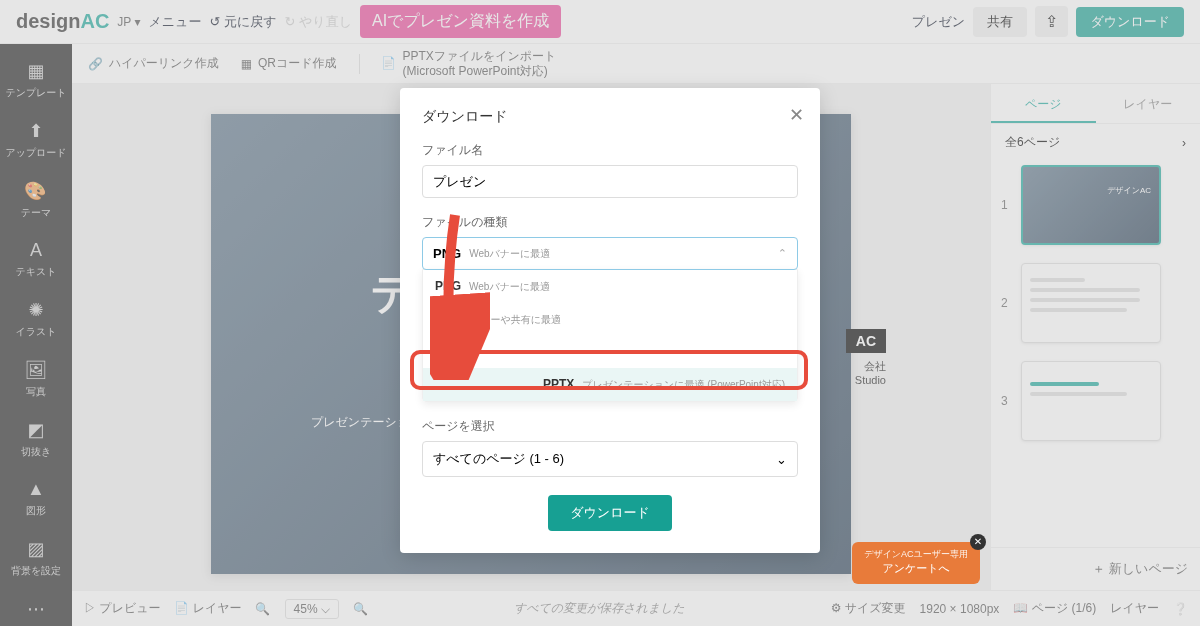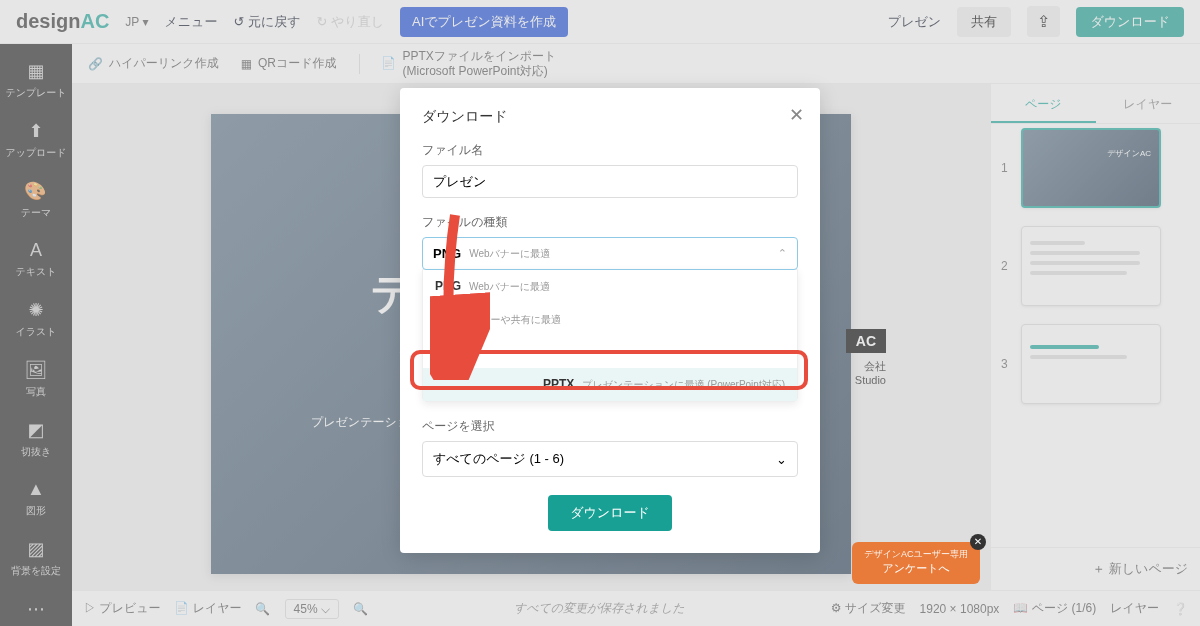--- a/index.html
+++ b/index.html
@@ -1,24 +1,24 @@
 <!DOCTYPE html>
 <html><head>
 <meta charset="utf-8">
 <style>
 * { margin: 0; padding: 0; box-sizing: border-box; font-family: -apple-system, "Hiragino Sans", sans-serif; }
 body { background: #f5f5f5; width: 1200px; height: 626px; overflow: hidden; position: relative; }
 
-.topbar { height: 44px; background: #fff; display: flex; align-items: center; padding: 0 16px; border-bottom: 1px solid #eee; gap: 16px; }
+.topbar { height: 44px; background: #fff; display: flex; align-items: center; padding: 0 16px; border-bottom: 1px solid #eee; gap: 8px; }
 .logo { font-weight: 700; font-size: 20px; color: #333; }
 .logo .ac { color: #1aa89c; font-weight: 800; }
 .lang { font-size: 12px; color: #555; }
 .topbtn { font-size: 13px; color: #0f172a; cursor: pointer; }
 .topbtn.disabled { color: #ccc; }
-.ai-btn { background: #1d4ed8; color: #fff; padding: 6px 12px; border-radius: 4px; font-size: 13px; }
+.ai-btn { background: #ec4899; color: #fff; padding: 6px 12px; border-radius: 4px; font-size: 16px; }
 .spacer { flex: 1; }
 .share-btn { background: #eee; padding: 6px 14px; font-size: 13px; border-radius: 4px; }
 .share-icon { background: #eee; padding: 6px 10px; border-radius: 4px; }
 .dl-btn { background: #17a093; color: #fff; padding: 6px 14px; font-size: 13px; border-radius: 4px; }
 
 .secondbar { position: absolute; left: 72px; top: 44px; right: 0; height: 40px; background: #fff; display: flex; align-items: center; padding: 0 16px; gap: 22px; font-size: 12px; color: #555; border-bottom: 1px solid #eee; }
 .sbitem { display: flex; align-items: center; gap: 6px; }
 .sbdiv { width: 1px; height: 20px; background: #ddd; }
 .pptx-import { line-height: 1.2; }
 
@@ -127,20 +127,24 @@
     <div class="badge">AC</div>
     <div class="co"><span>会社</span><br><span>Studio</span></div>
   </div>
 </div>
 
 <div class="rightpanel">
   <div class="rp-tabs">
     <div class="rp-tab active">ページ</div>
     <div class="rp-tab">レイヤー</div>
   </div>
+  <div class="rp-header">
+    <span>全6ページ</span>
+    <span>›</span>
+  </div>
   <div class="rp-thumbs">
     <div class="thumb-row">
       <span class="thumb-num">1</span>
       <div class="thumb sel"></div>
     </div>
     <div class="thumb-row">
       <span class="thumb-num">2</span>
       <div class="thumb p2">
         <div class="thumb-line" style="width:40%;margin-top:14px"></div>
         <div class="thumb-line" style="width:80%"></div>

